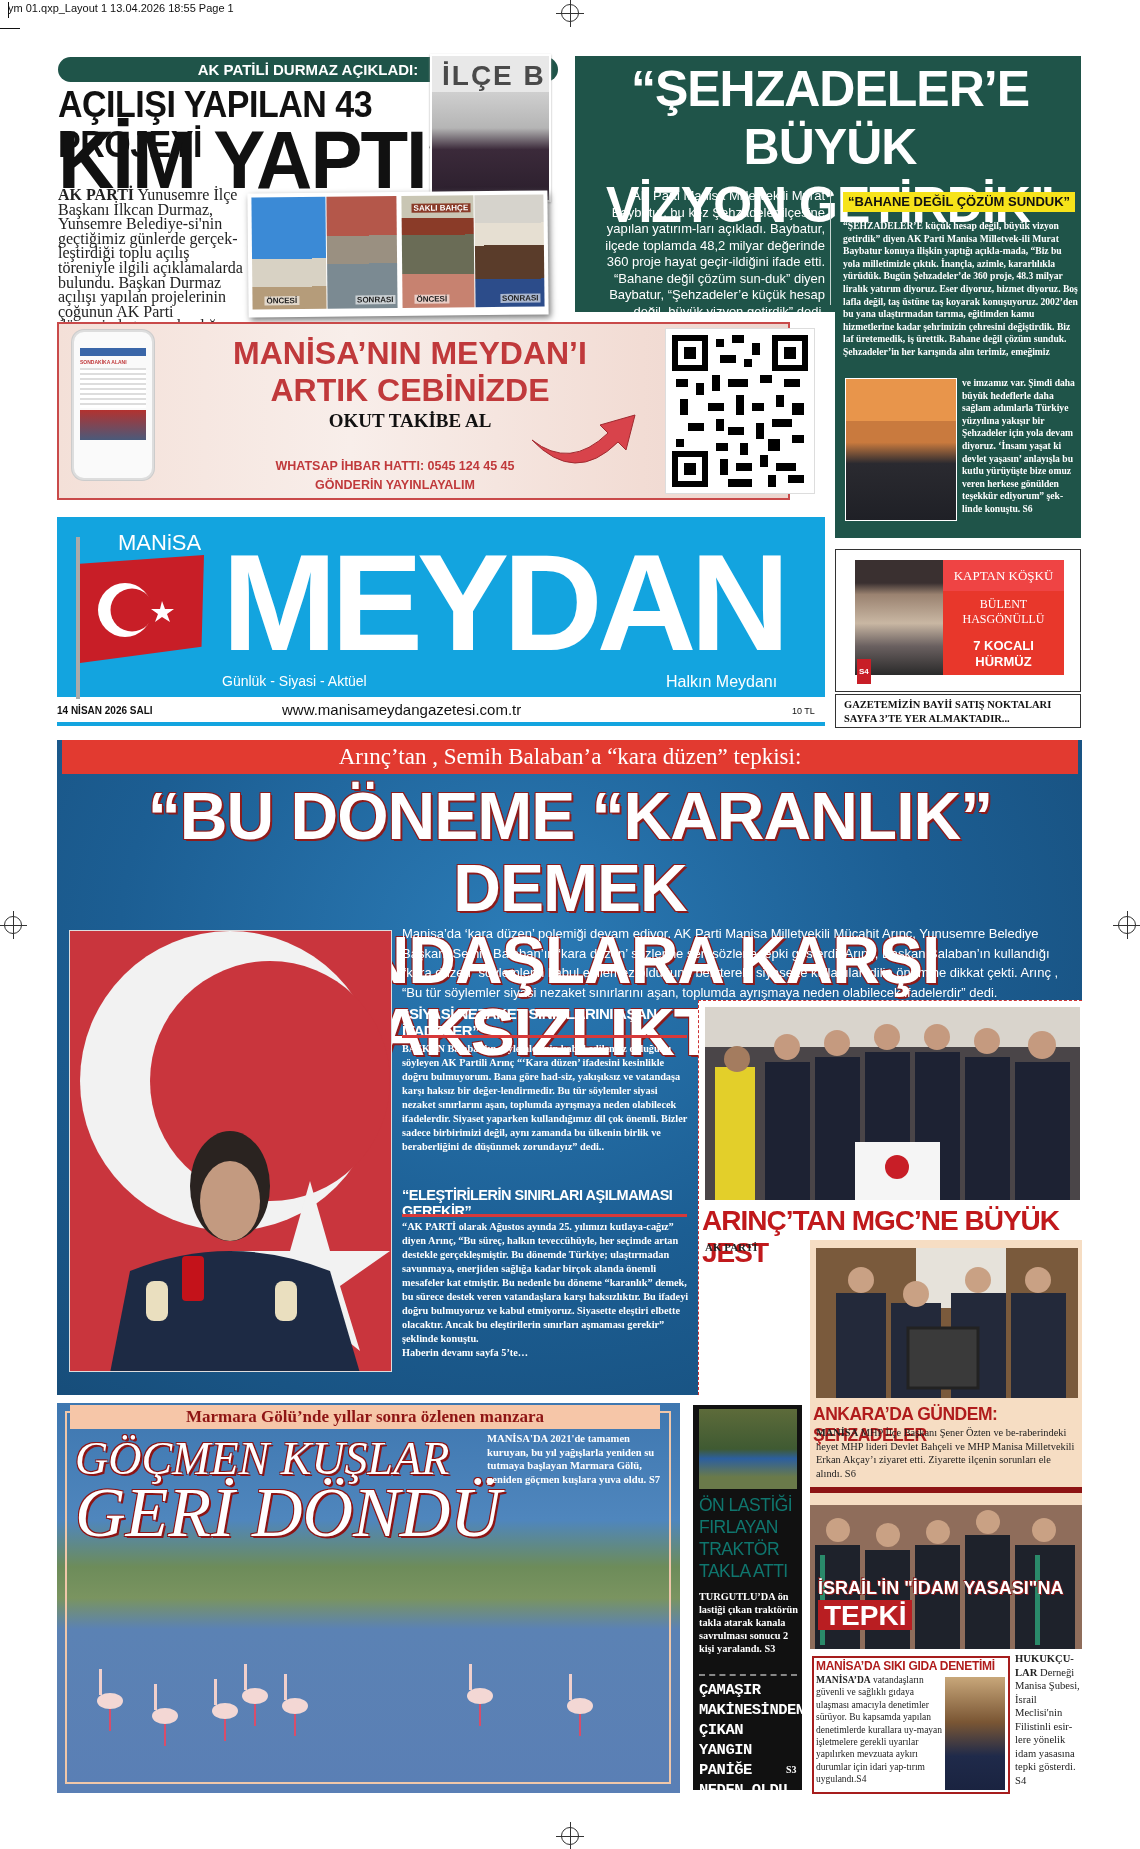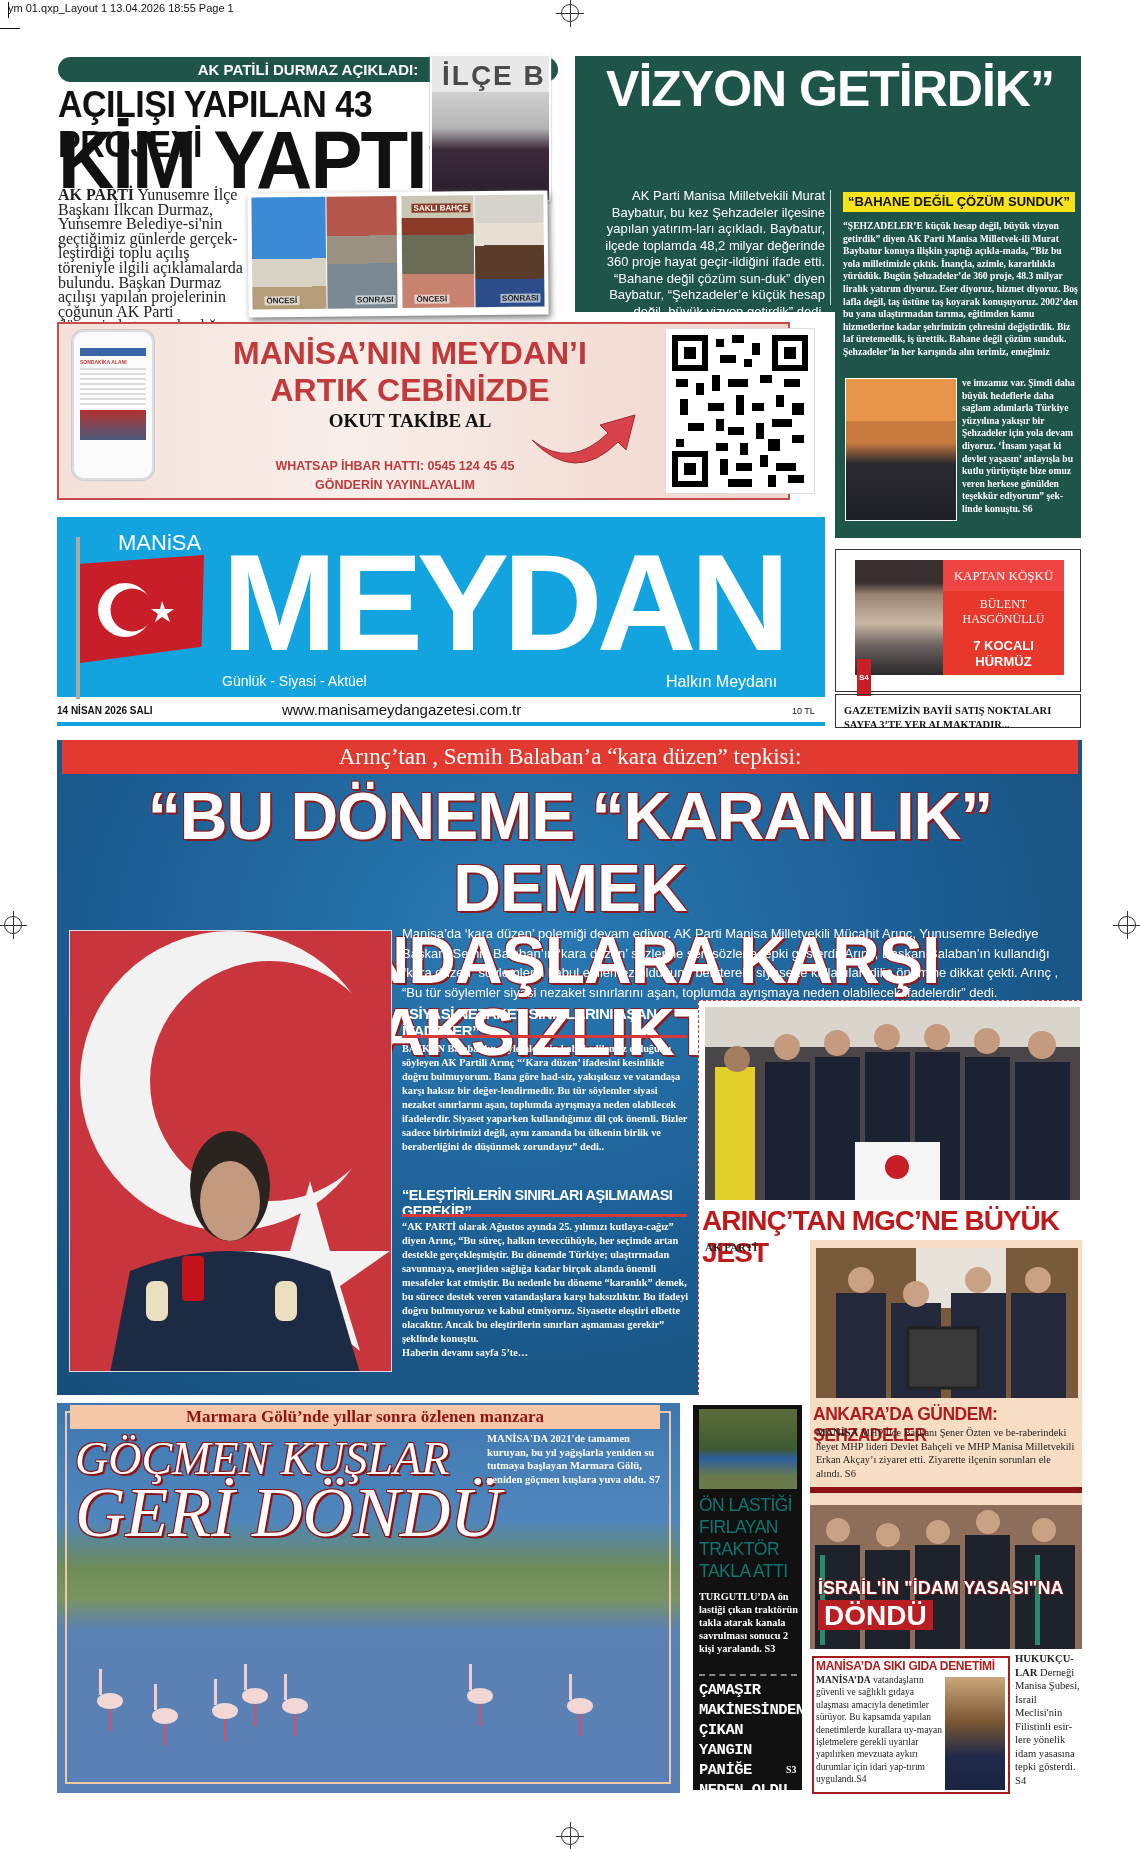--- a/index.html
+++ b/index.html
@@ -58,26 +58,26 @@
 #mast-tag-l{left:222px;top:673px;color:#fff;font-size:14px;font-family:"Liberation Sans",sans-serif}
 #mast-tag-r{left:666px;top:673px;color:#fff;font-size:16px;font-family:"Liberation Sans",sans-serif}
 #mast-date{left:57px;top:705px;font-size:10px;font-weight:bold;font-family:"Liberation Sans",sans-serif}
 #mast-url{left:282px;top:701px;font-size:15px;font-family:"Liberation Sans",sans-serif}
 #mast-price{left:792px;top:706px;font-size:9px;font-family:"Liberation Sans",sans-serif}
 #mast-rule{left:57px;top:722px;width:768px;height:4px;background:#13a4df}
 
 
 #col-box{left:835px;top:549px;width:246px;height:143px;border:1px solid #333;background:#fff}
 #col-photo{left:855px;top:560px;width:88px;height:115px;background:linear-gradient(180deg,#3a3030 0 20%,#9a8270 30%,#c9b7a3 55%,#6a6060 75%,#2a2a2a)}
-#col-s4{left:857px;top:659px;color:#fff;background:#c81e27;font-size:8px;padding:14px 2px;font-family:"Liberation Sans",sans-serif;font-weight:bold}
+#col-s4{left:857px;top:659px;color:#fff;background:#c81e27;font-size:8px;padding:8px 2px;font-family:"Liberation Sans",sans-serif;font-weight:bold}
 #col-black{left:943px;top:560px;width:121px;height:31px;background:#ef4444;color:#fff;font-size:13px;line-height:31px;text-align:center}
 #col-red{left:943px;top:591px;width:121px;height:84px;background:#e8372b;color:#fff;text-align:center}
 #col-name{position:absolute;left:0;top:6px;width:100%;font-size:12px;line-height:15px;font-family:"Liberation Serif",serif}
 #col-title{position:absolute;left:0;top:47px;width:100%;font-size:13px;line-height:16px;font-family:"Liberation Sans",sans-serif;font-weight:bold}
-#sales-box{left:835px;top:694px;width:246px;height:34px;border:1px solid #333;padding:9px 8px;font-size:10.5px;line-height:14px;font-weight:bold}
+#sales-box{left:835px;top:694px;width:246px;height:34px;border:1px solid #333;padding:3px 8px;font-size:10.5px;line-height:14px;font-weight:bold}
 
 
 #main{left:57px;top:740px;width:1025px;height:655px;background:radial-gradient(ellipse at 45% 30%,#2b7bb6,#1c5e93 50%,#164a75 100%)}
 #main-kicker{left:62px;top:740px;width:1016px;height:34px;background:#e23a30;color:#fff;text-align:center;font-size:23px;line-height:34px}
 #main-h1{left:62px;top:780px;width:1016px;text-align:center;color:#fff;font-size:66px;line-height:72px;font-family:"Liberation Sans",sans-serif;font-weight:bold;letter-spacing:-1px;text-shadow:2px 2px 0 #8e1b1b,-1px -1px 0 #8e1b1b,1px -1px 0 #8e1b1b,-1px 1px 0 #8e1b1b}
 #main-lead{left:402px;top:924px;width:676px;color:#fff;font-size:13px;line-height:19.5px;font-family:"Liberation Sans",sans-serif}
 #main-photo{left:69px;top:930px;width:323px;height:442px;background:#c9353d;border:1px solid #ddd;overflow:hidden}
 #main-sub1{left:402px;top:1005px;width:290px;color:#fff;font-size:15px;font-family:"Liberation Sans",sans-serif;font-weight:bold;letter-spacing:-0.5px}
 .redline{height:3px;background:#d7393a}
 #main-rule1{left:402px;top:1035px;width:285px}
@@ -167,20 +167,21 @@
     <div class="c" style="left:227px;width:69px;background:linear-gradient(180deg,#d6d3cc 0 25%,#e6dfd2 25% 45%,#5a3c2a 45% 75%,#2c4c8a 75%)">
         <span class="cap" style="right:4px">SONRASI</span>
       </div>
   </div>
 </section>
 
 <section>
   <div id="tr-box" class="abs"></div>
   <div id="tr-col" class="abs"></div>
   <div id="tr-h" class="abs cond">
+    <div>“ŞEHZADELER’E BÜYÜK</div>
     <div>VİZYON GETİRDİK”</div>
   </div>
   <div id="tr-lead" class="abs">AK Parti Manisa Milletvekili Murat Baybatur, bu kez Şehzadeler ilçesine yapılan yatırım-ları açıkladı. Baybatur, ilçede toplamda 48,2 milyar değerinde 360 proje hayat geçir-ildiğini ifade etti. “Bahane değil çözüm sun-duk” diyen Baybatur, “Şehzadeler’e küçük hesap değil, büyük vizyon getirdik” dedi.</div>
   <div id="tr-divider" class="abs"></div>
   <div id="tr-yellow" class="abs">“BAHANE DEĞİL ÇÖZÜM SUNDUK”</div>
   <div id="tr-body" class="abs serif">“ŞEHZADELER’E küçük hesap değil, büyük vizyon getirdik” diyen AK Parti  Manisa Milletvek-ili Murat Baybatur konuya ilişkin yaptığı açıkla-mada, “Biz bu yola milletimizle çıktık. İnançla, azimle, kararlılıkla yürüdük.  Bugün Şehzadeler’de 360 proje, 48.3 milyar liralık yatırım diyoruz. Eser diyoruz, hizmet diyoruz. Boş lafla değil, taş üstüne taş koyarak konuşuyoruz.  2002’den bu yana ulaştırmadan tarıma, eğitimden kamu hizmetlerine kadar şehrimizin çehresini değiştirdik. Biz laf üretemedik, iş ürettik. Bahane değil çözüm sunduk. Şehzadeler’in her karışında alın terimiz, emeğimiz</div>
   <div id="tr-portrait" class="abs photo"></div>
   <div id="tr-body2" class="abs serif">ve imzamız var. Şimdi daha büyük hedeflerle daha sağlam adımlarla Türkiye yüzyılına yakışır bir Şehzadeler için yola devam diyoruz. ‘İnsanı yaşat ki devlet yaşasın’ anlayışla bu kutlu yürüyüşte bize omuz veren herkese gönülden teşekkür ediyorum” şek-linde konuştu. S6</div>
 </section>
 
@@ -401,21 +402,21 @@
           <circle cx="178" cy="17" r="12"></circle>
           <circle cx="234" cy="25" r="12"></circle>
         </g>
       <g fill="#2a8a6a">
           <rect x="10" y="50" width="5" height="90"></rect>
           <rect x="225" y="50" width="5" height="90"></rect>
         </g>
     </svg>
   </div>
   <div id="isr-h1" class="abs">İSRAİL'İN "İDAM YASASI"NA</div>
-  <div id="isr-h2" class="abs">DÖNDÜ</div>
+  <div id="isr-h2" class="abs">TEPKİ</div>
   <div id="isr-side" class="abs serif"><b>HUKUKÇU-LAR</b><span> Derneği Manisa Şubesi, İsrail Meclisi'nin Filistinli esir-lere yönelik idam yasasına tepki gösterdi. S4</span></div>
 </section>
 
 <section>
   <div id="gida-box" class="abs"></div>
   <div id="gida-h" class="abs">MANİSA’DA SIKI GIDA DENETİMİ</div>
   <div id="gida-body" class="abs serif"><b>MANİSA’DA</b><span> vatandaşların güvenli ve sağlıklı gıdaya ulaşması amacıyla denetimler sürüyor. Bu kapsamda yapılan denetimlerde kurallara uy-mayan işletmelere gerekli uyarılar yapılırken mevzuata aykırı durumlar için idari yap-tırım uygulandı.S4</span></div>
   <div id="gida-photo" class="abs photo"></div>
 </section>
 

